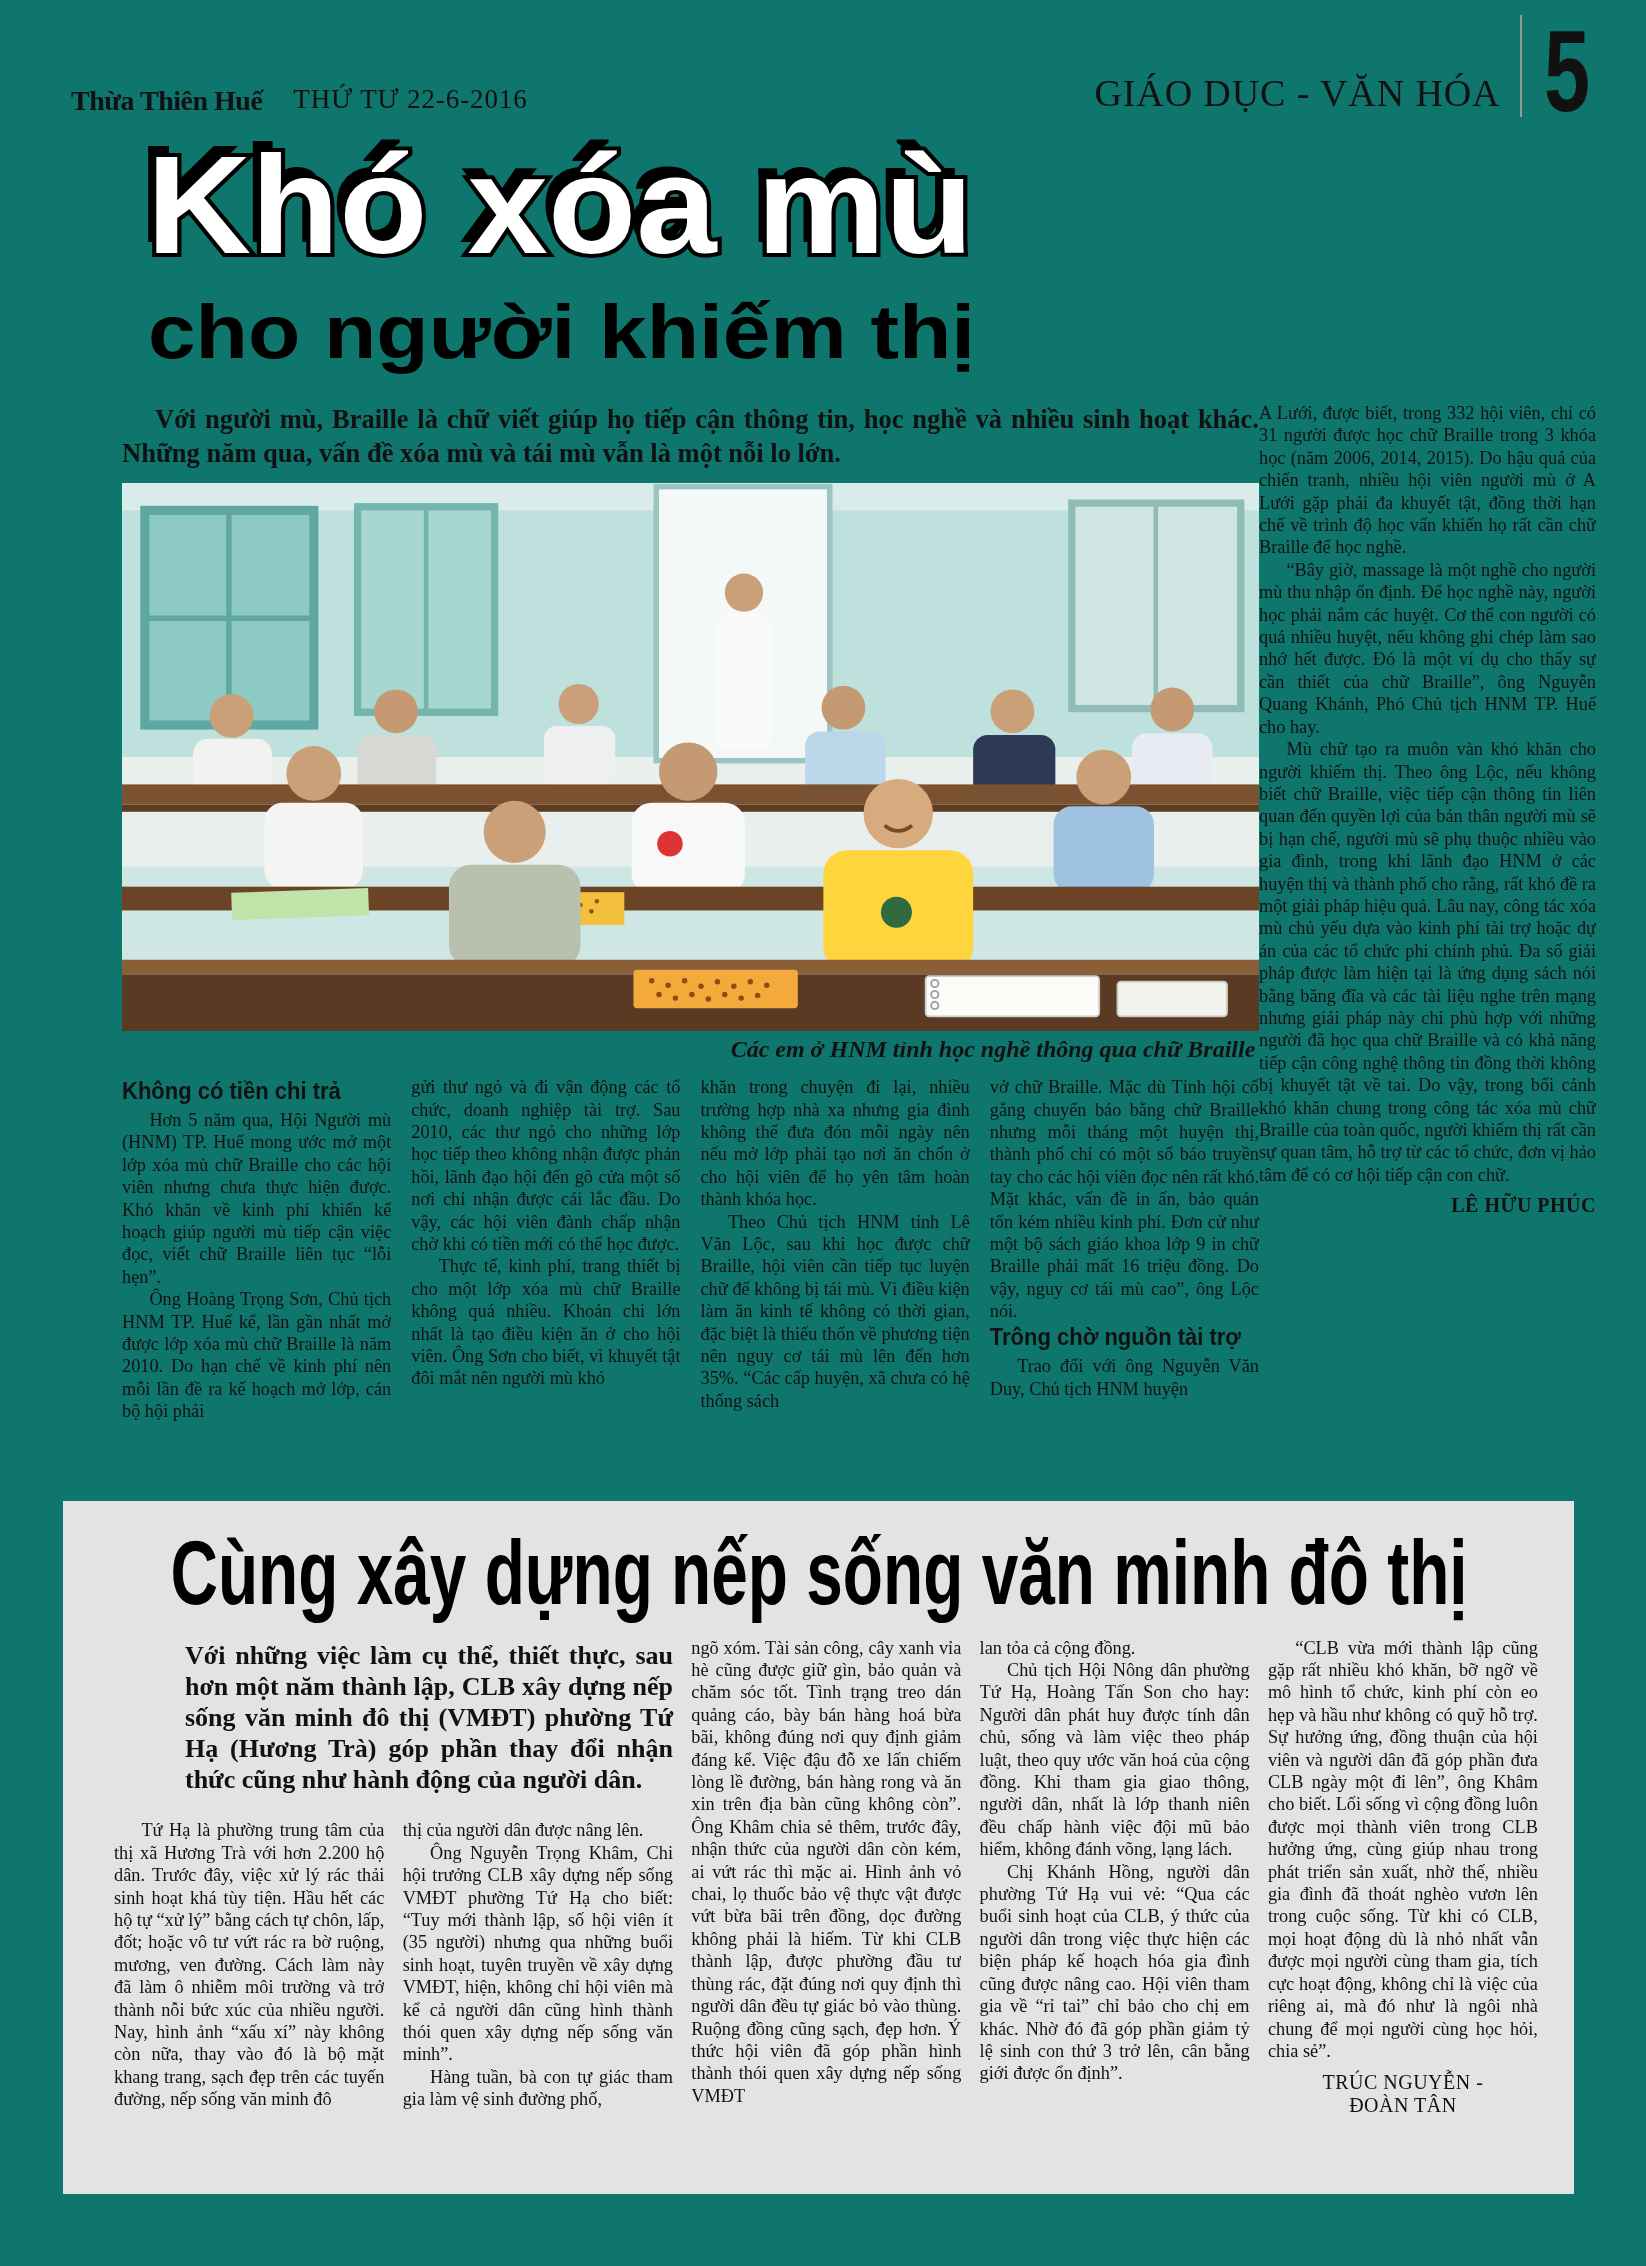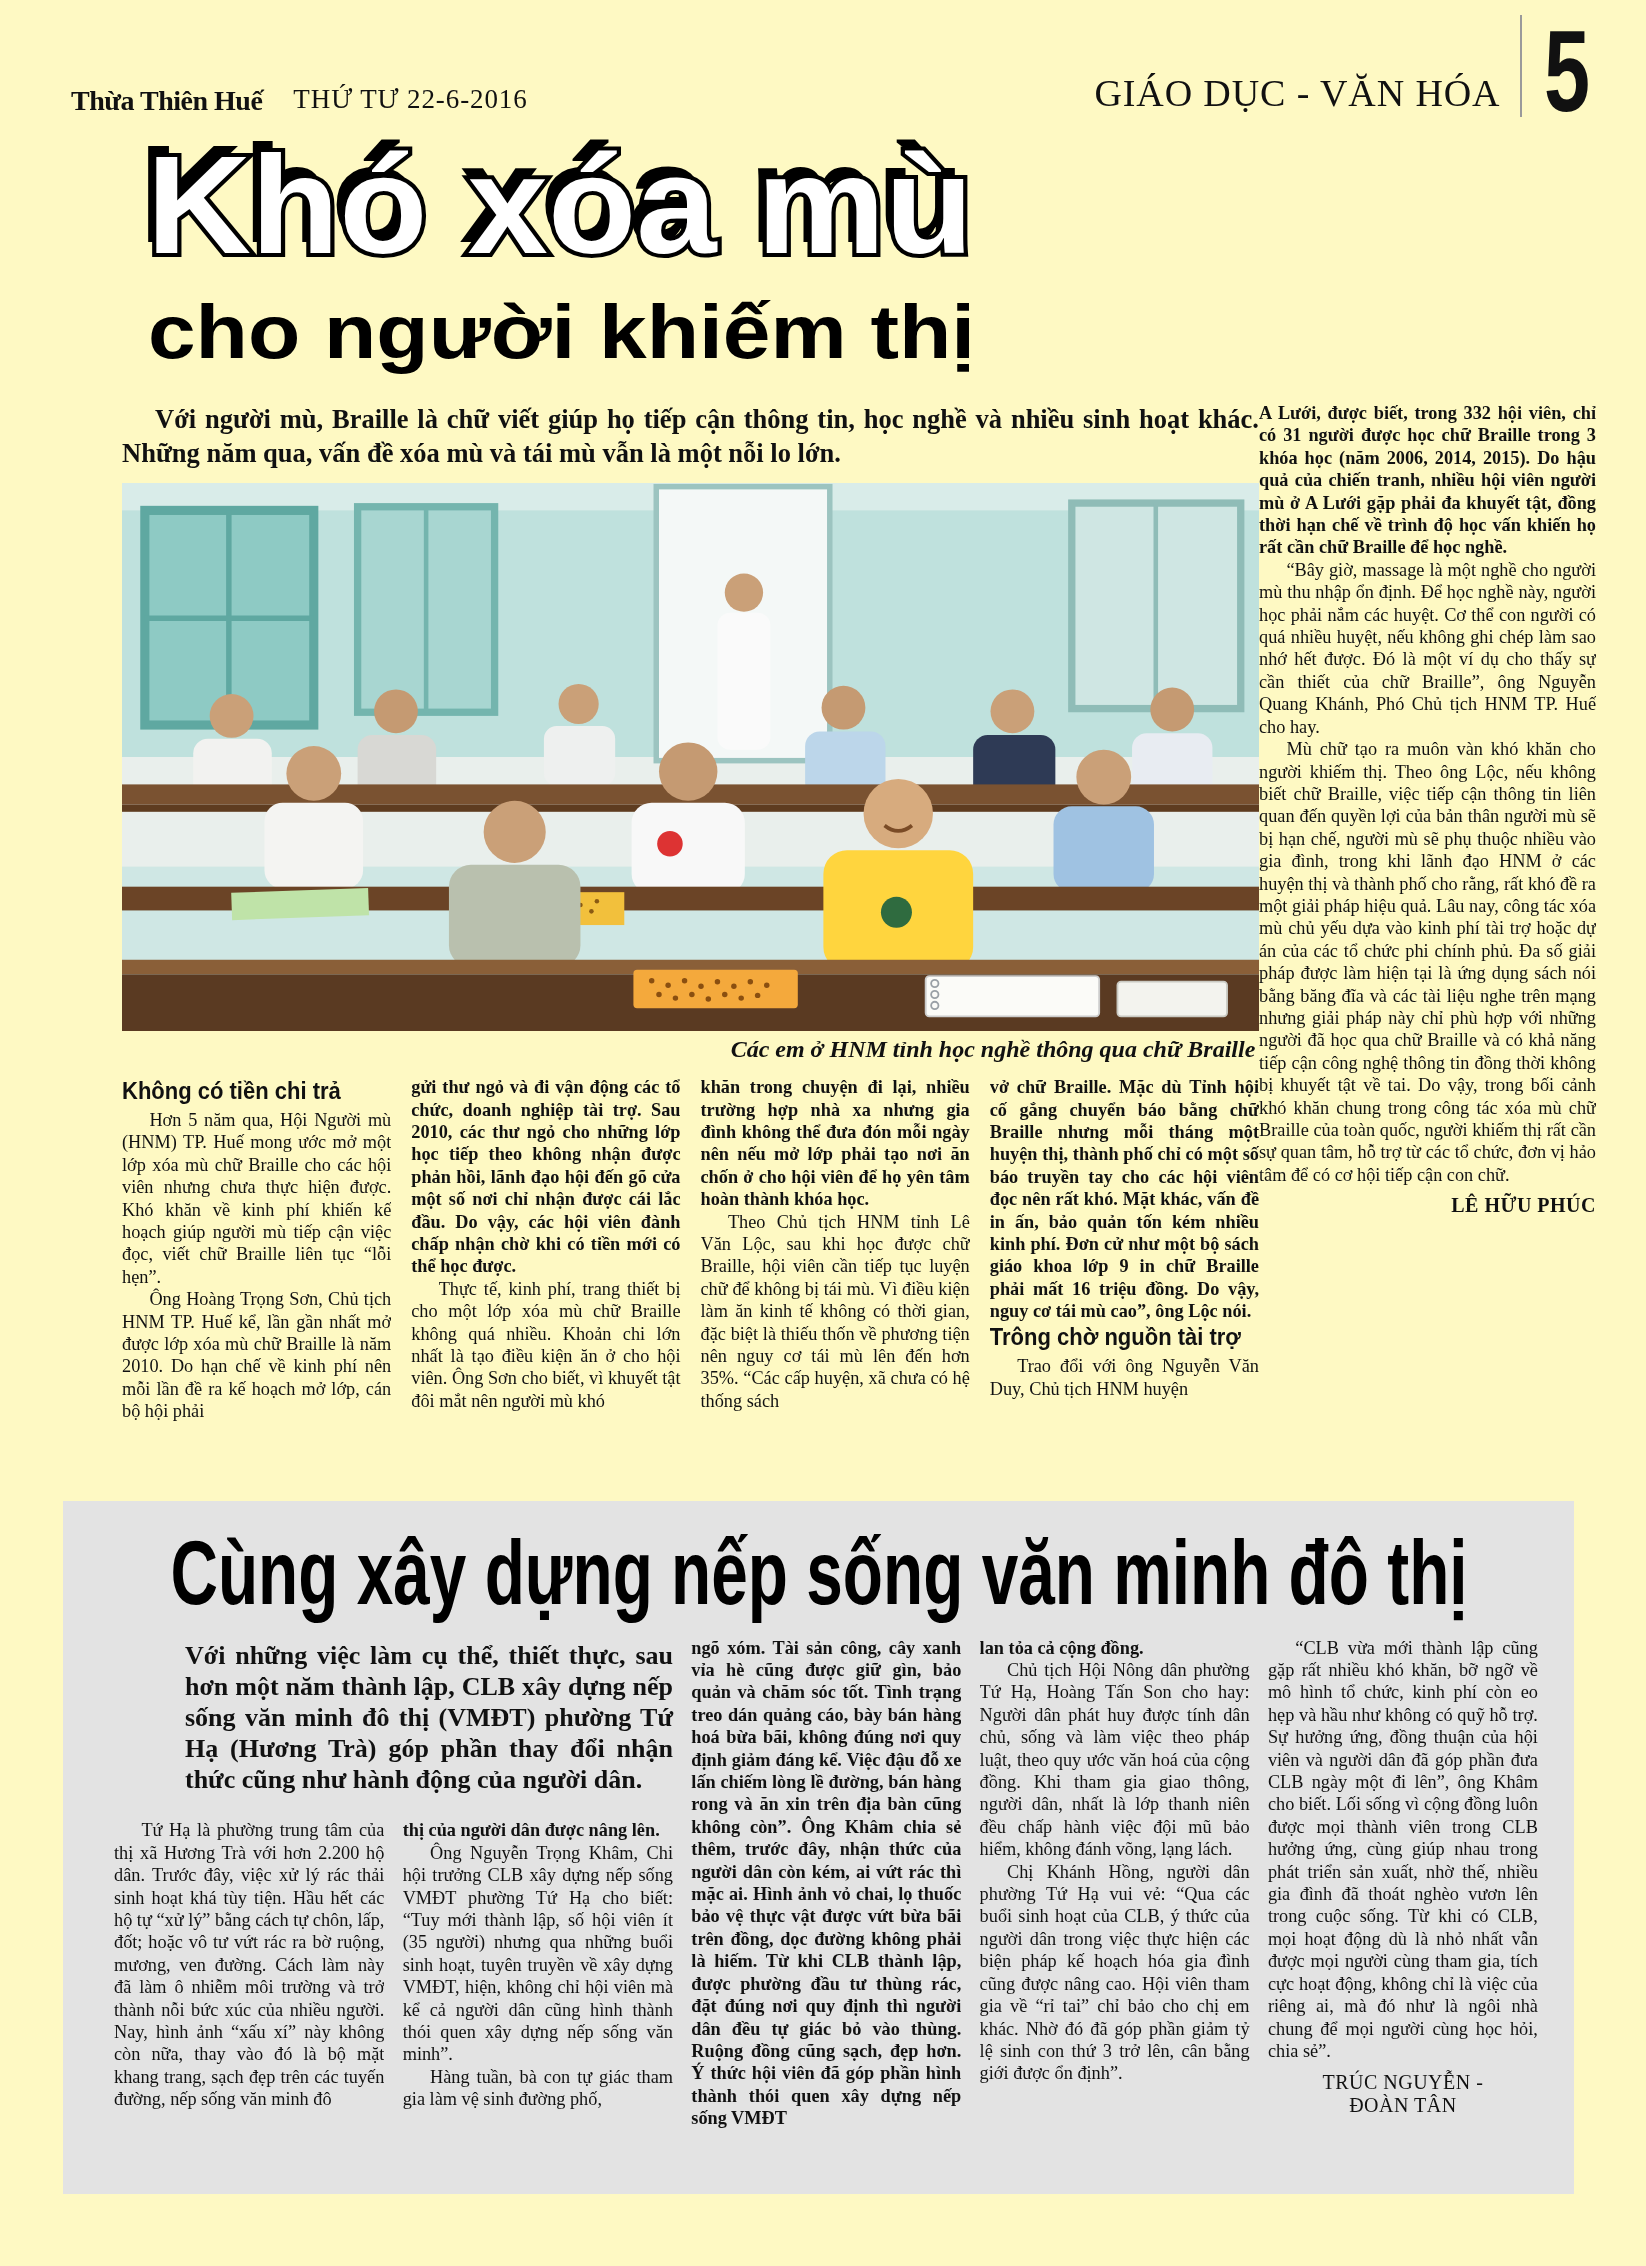--- a/index.html
+++ b/index.html
@@ -1,19 +1,19 @@
 <!DOCTYPE html>
 <html style="font-size:14.6px"><head>
 <meta charset="utf-8">
 <style>
   html,body{margin:0;padding:0;background:#888;}
   .page{
     position:relative;
     width:1647px;height:2267px;
-    background:#fef9c3;
+    background:#0f766e;
     font-family:"Liberation Serif","DejaVu Serif",serif;
     color:#111;
     overflow:hidden;
     margin:0 auto;
   }
   
   .header{
     position:absolute;top:33px;left:71px;right:48px;height:84px;
     display:flex;align-items:flex-end;
   }
@@ -48,21 +48,21 @@
     margin:5.5px 3.7px 12.8px 0;
   }
   .a1-cols{display:flex;gap:20px;height:386px;overflow:hidden;}
   .a1-cols .col{flex:1;overflow:hidden;}
   .a1-right{flex:1;height:1060px;overflow:hidden;}
   
   .para{
     font-size:18.3px;line-height:22.4px;text-align:justify;margin:0;
     text-indent:27.4px;
   }
-  .para.noindent{text-indent:0;font-weight:bold;}
+  .para.noindent{text-indent:0;}
   .col-heading{
     font-family:"Liberation Sans","DejaVu Sans",sans-serif;
     font-weight:bold;font-size:22px;line-height:25.6px;margin:1.8px 0 5.5px 0;
     transform:scaleY(1.12);transform-origin:left center;
   }
   .author{
     font-weight:bold;font-size:20px;text-align:right;margin-top:7.3px;letter-spacing:0.5px;
   }
   
   .a2-box{

